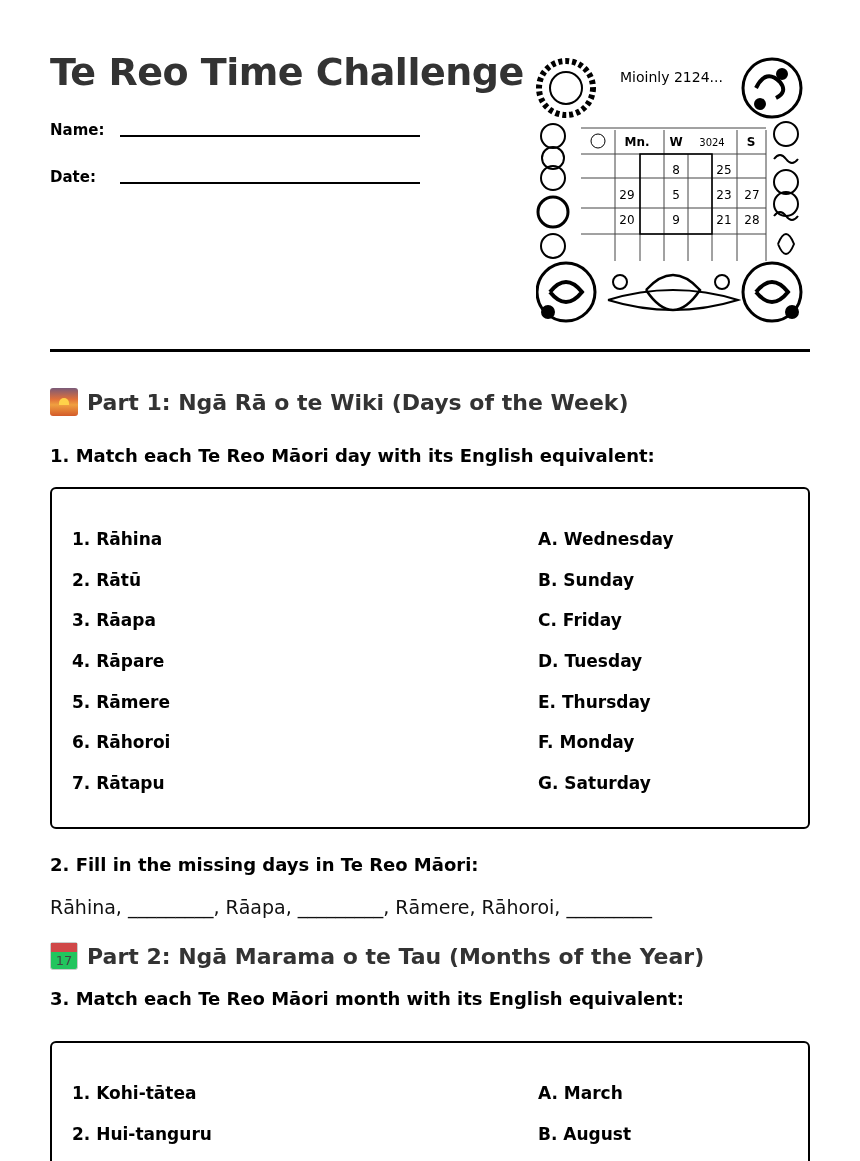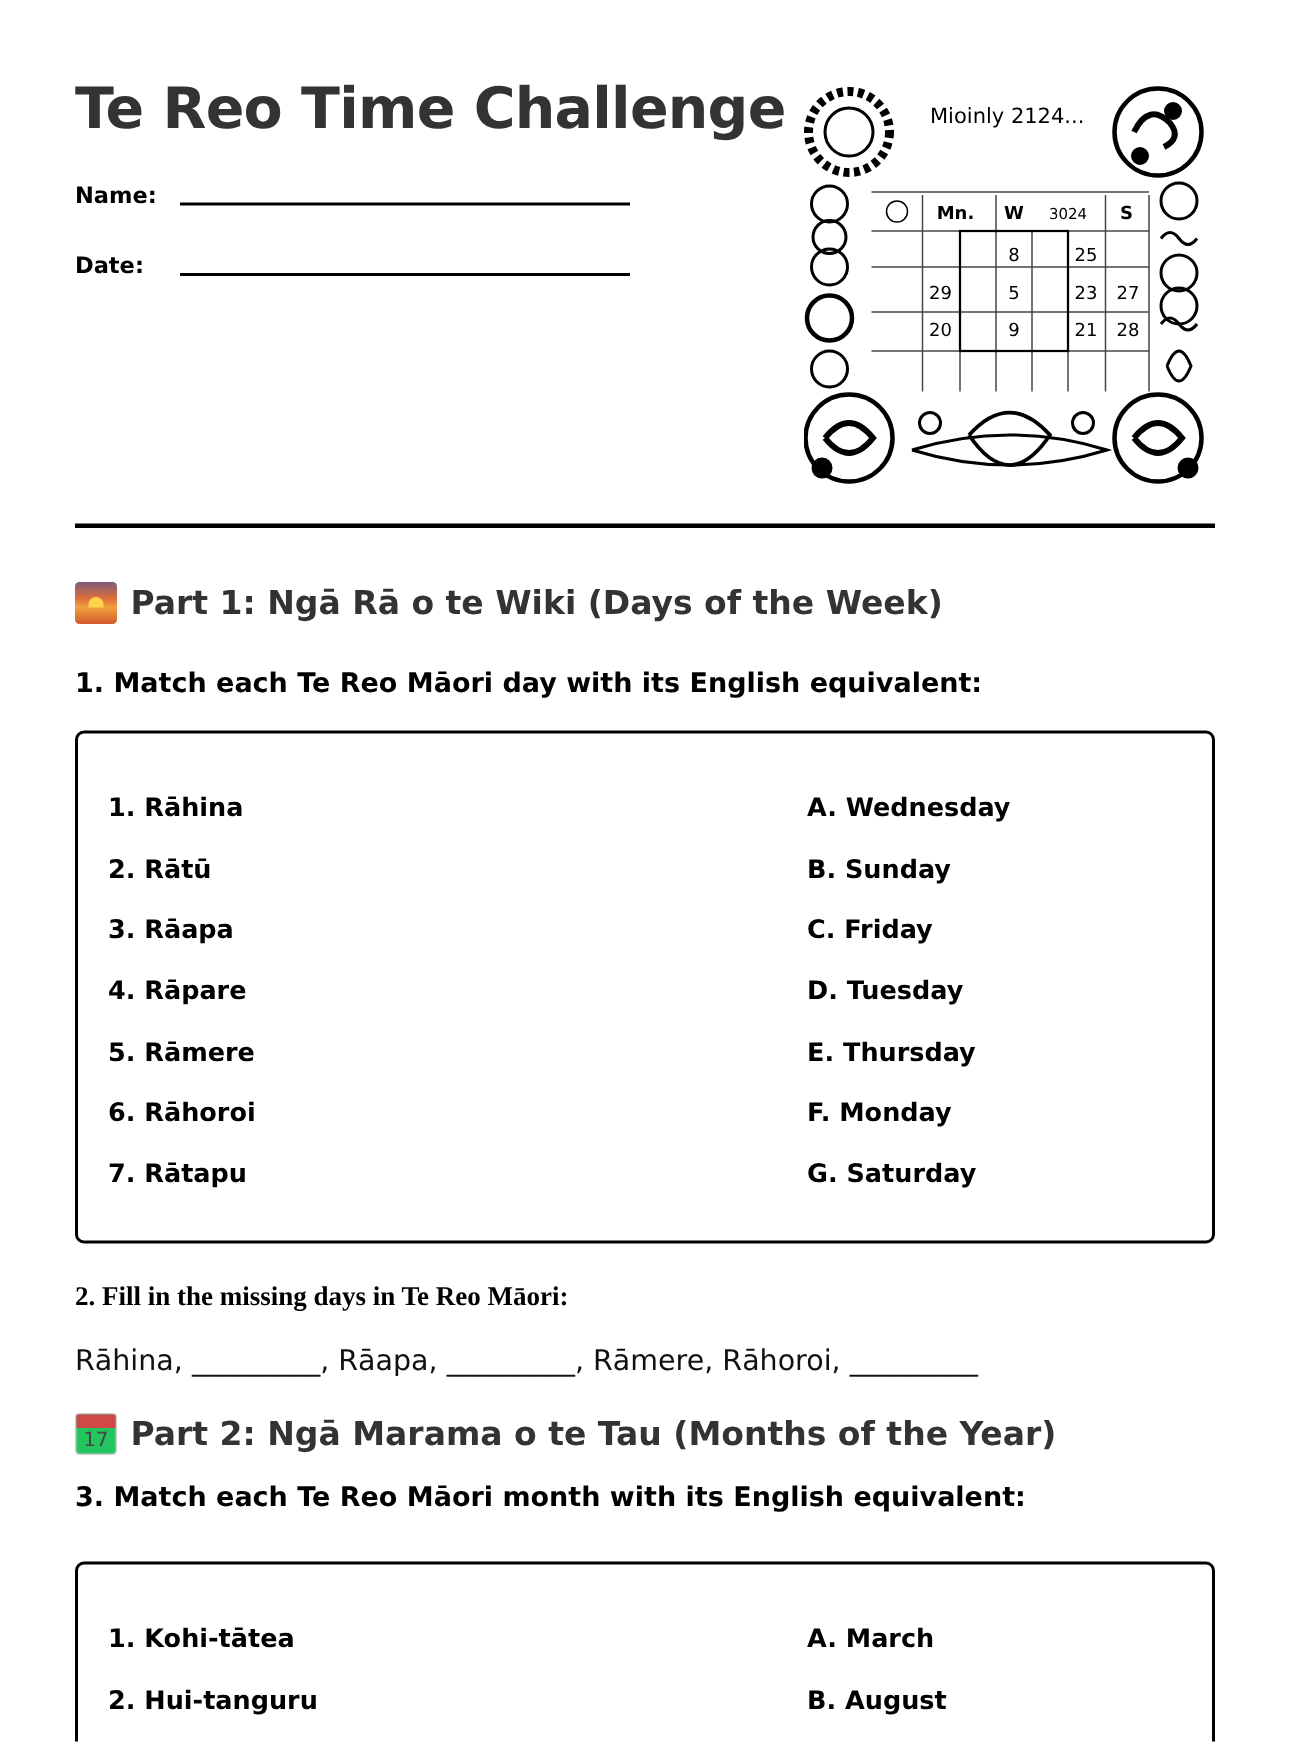--- a/index.html
+++ b/index.html
@@ -29,21 +29,21 @@
     .section-title .emoji { display: inline-block; width: 28px; height: 28px; margin-right: 9px; border-radius: 3px; }
     .emoji-sunrise { background: linear-gradient(#7a5a78 0%, #e0703a 40%, #f0a040 60%, #d35a2a 100%); position: relative; }
     .emoji-sunrise::after { content: ""; position: absolute; left: 9px; top: 10px; width: 10px; height: 7px; background: #ffd24a; border-radius: 5px 5px 0 0; }
     .emoji-calendar { background: #22c55e; position: relative; border: 1px solid #ccc; box-sizing: border-box; }
     .emoji-calendar::before { content: ""; position: absolute; left: 0; top: 0; right: 0; height: 9px; background: #d04848; }
     .emoji-calendar .num { position: absolute; left: 0; right: 0; top: 10px; text-align: center; font-size: 13px; color: #444; font-weight: normal; }
     .part1-title { top: 388px; }
     .part2-title { top: 942px; }
     .question { position: absolute; left: 0; margin: 0; font-size: 18px; font-weight: bold; white-space: nowrap; }
     .q1 { top: 445px; }
-    .q2 { top: 854px; font-family: Liberation Serif, serif; }
+    .q2 { top: 854px; }
     .q3 { top: 988px; }
     .match-box {
       position: absolute; left: 0; width: 756px; border: 2px solid #000; border-radius: 6px;
     }
     .box1 { top: 487px; height: 338px; }
     .box2 { top: 1041px; height: 200px; }
     .col { position: absolute; top: 40px; }
     .col-left { left: 20px; }
     .col-right { left: 486px; }
     .match-item { height: 40.7px; font-size: 17px; font-weight: bold; white-space: nowrap; }

